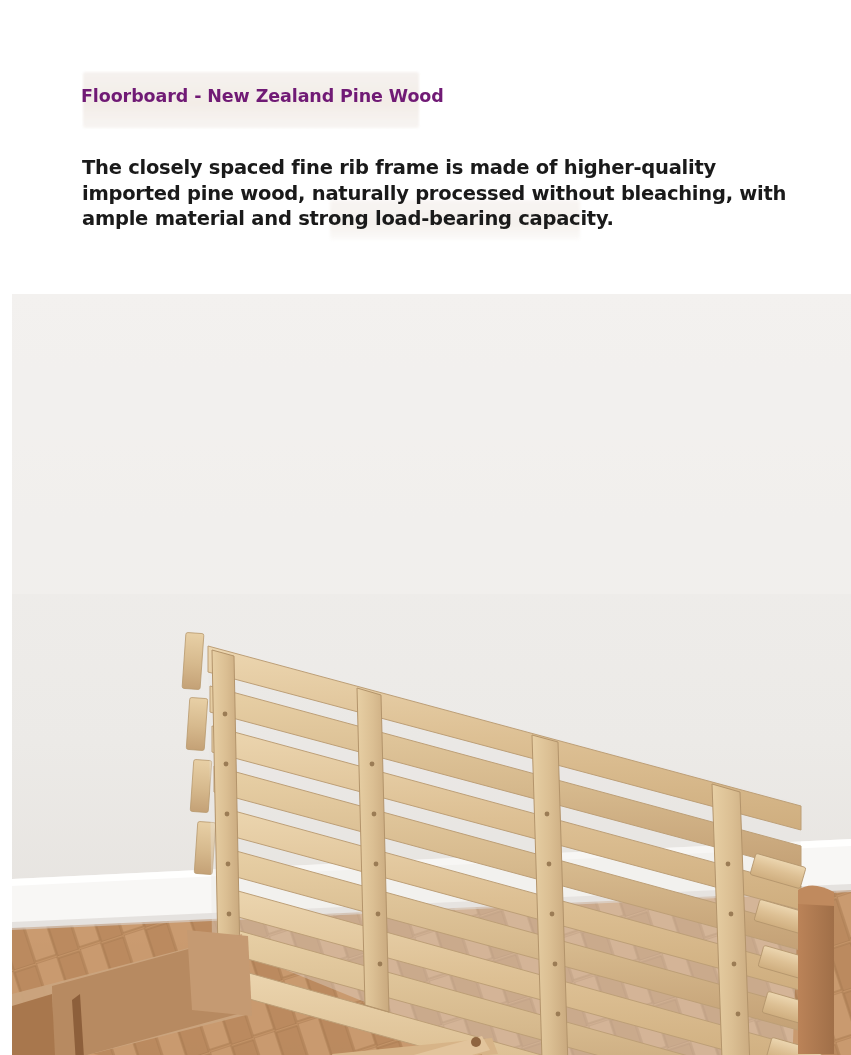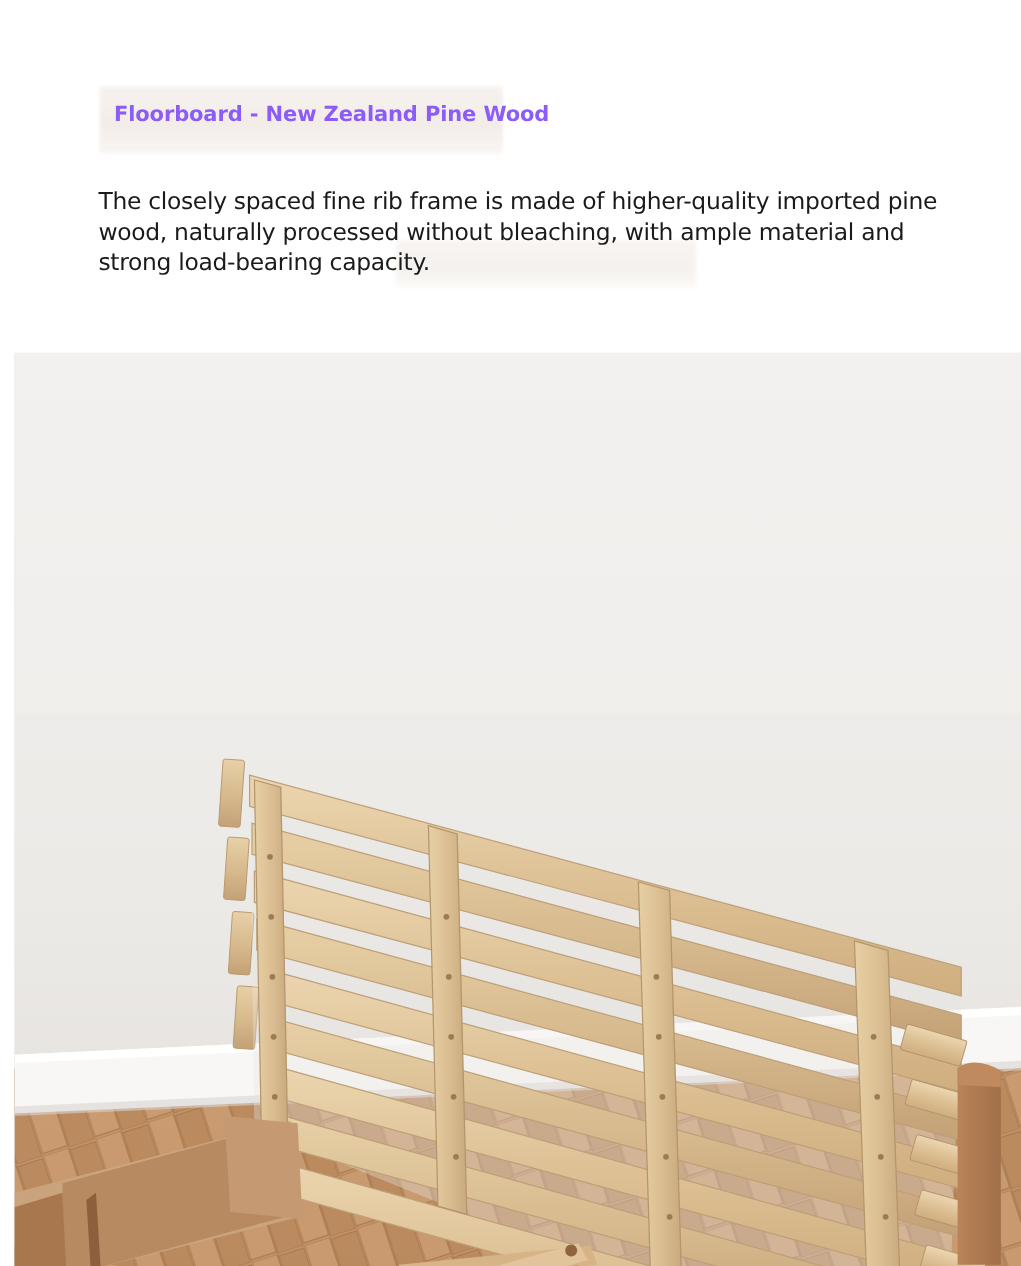--- a/index.html
+++ b/index.html
@@ -46,36 +46,36 @@
     top: 200px;
     width: 250px;
     height: 40px;
     background: linear-gradient(180deg, #f4efeb 0%, #efe8e2 60%, #faf8f6 100%);
     opacity: 0.6;
     filter: blur(1.6px);
     border-radius: 2px;
   }
   .heading {
     position: absolute;
-    left: 95px;
+    left: 81px;
     top: 86px;
     font-size: 17.5px;
     font-weight: bold;
-    color: #8b5cf6;
+    color: #701a75;
     letter-spacing: -0.1px;
     font-family: "DejaVu Sans", sans-serif;
     white-space: nowrap;
   }
   .paragraph {
     position: absolute;
     left: 82px;
     top: 155px;
     width: 720px;
     font-size: 19.5px;
-    font-weight: normal;
+    font-weight: bold;
     line-height: 25.5px;
     color: #1a1a1a;
     font-family: "DejaVu Sans", sans-serif;
     letter-spacing: -0.25px;
   }
 
   
   .photo {
     position: absolute;
     left: 12px;

